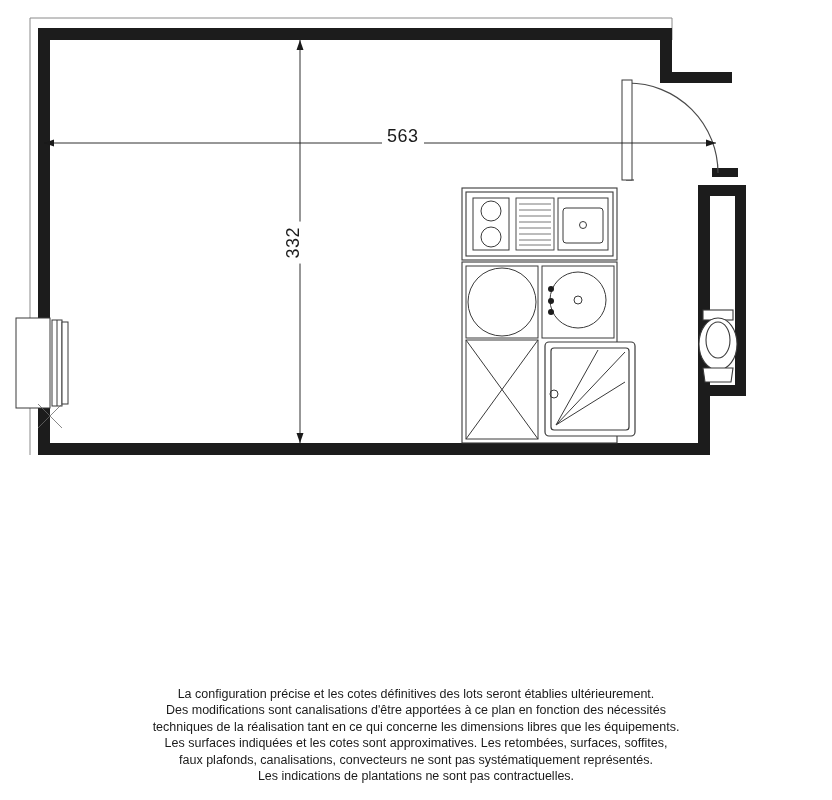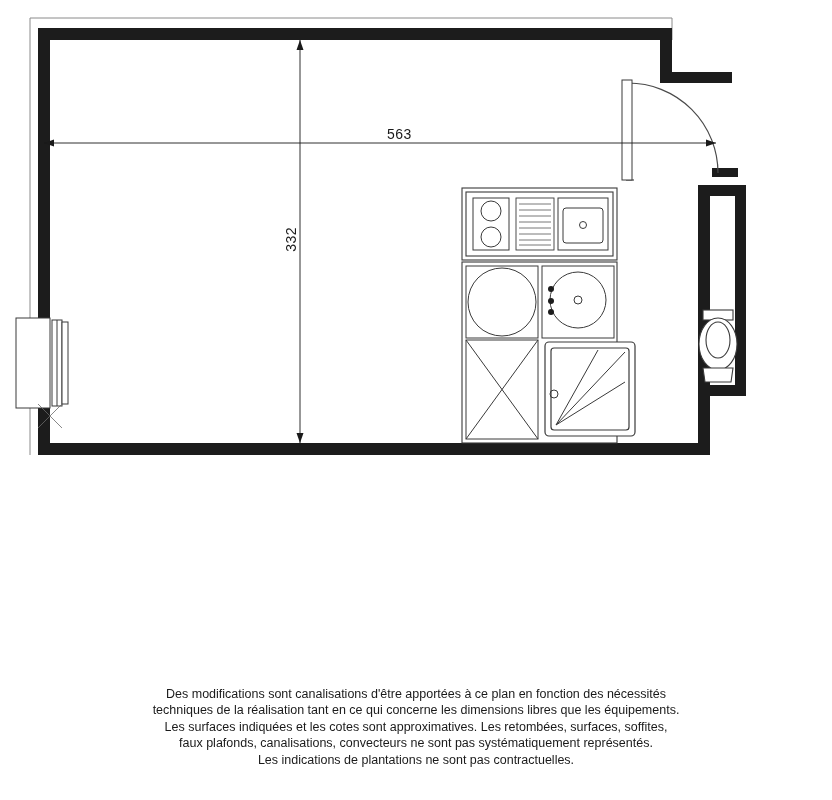--- a/index.html
+++ b/index.html
@@ -16,21 +16,21 @@
   }
   #plan {
     position: absolute;
     left: 0; top: 0;
     width: 832px;
     height: 660px;
   }
   .dim-label {
     position: absolute;
     font-family: "Liberation Sans", sans-serif;
-    font-size: 14px;
+    font-size: 18px;
     color: #1a1a1a;
     letter-spacing: 0.5px;
     background: #ffffff;
     padding: 0 5px;
   }
   #dim-h-label {
     left: 382px;
     top: 126px;
   }
   #dim-v-label {
@@ -190,18 +190,19 @@
     <line x1="300" y1="40" x2="300" y2="443"></line>
     <path d="M300 40 L296.5 50 L303.5 50 Z" fill="#1a1a1a" stroke="none"></path>
     <path d="M300 443 L296.5 433 L303.5 433 Z" fill="#1a1a1a" stroke="none"></path>
   </g>
 </svg>
 
 <div class="dim-label" id="dim-h-label">563</div>
 <div class="dim-label" id="dim-v-label">332</div>
 
 <div id="legal">
+  <div>La configuration précise et les cotes définitives des lots seront établies ultérieurement.</div>
   <div>Des modifications sont canalisations d'être apportées à ce plan en fonction des nécessités</div>
   <div>techniques de la réalisation tant en ce qui concerne les dimensions libres que les équipements.</div>
   <div>Les surfaces indiquées et les cotes sont approximatives. Les retombées, surfaces, soffites,</div>
   <div>faux plafonds, canalisations, convecteurs ne sont pas systématiquement représentés.</div>
   <div>Les indications de plantations ne sont pas contractuelles.</div>
 </div>
 
 </body></html>

